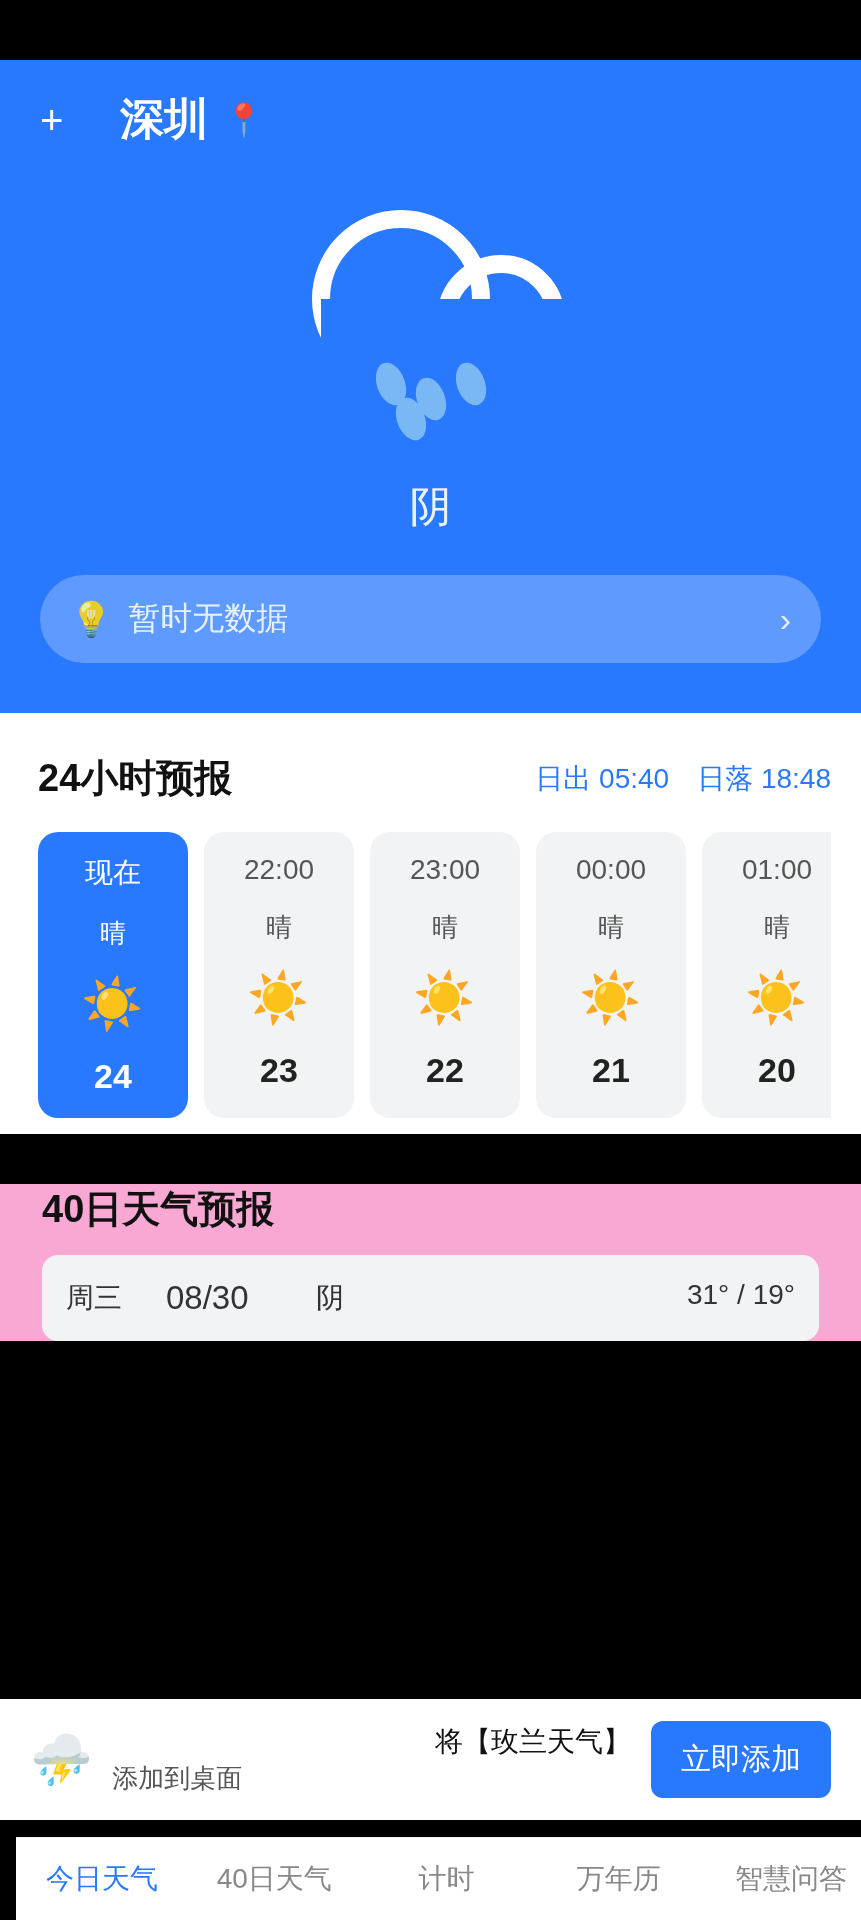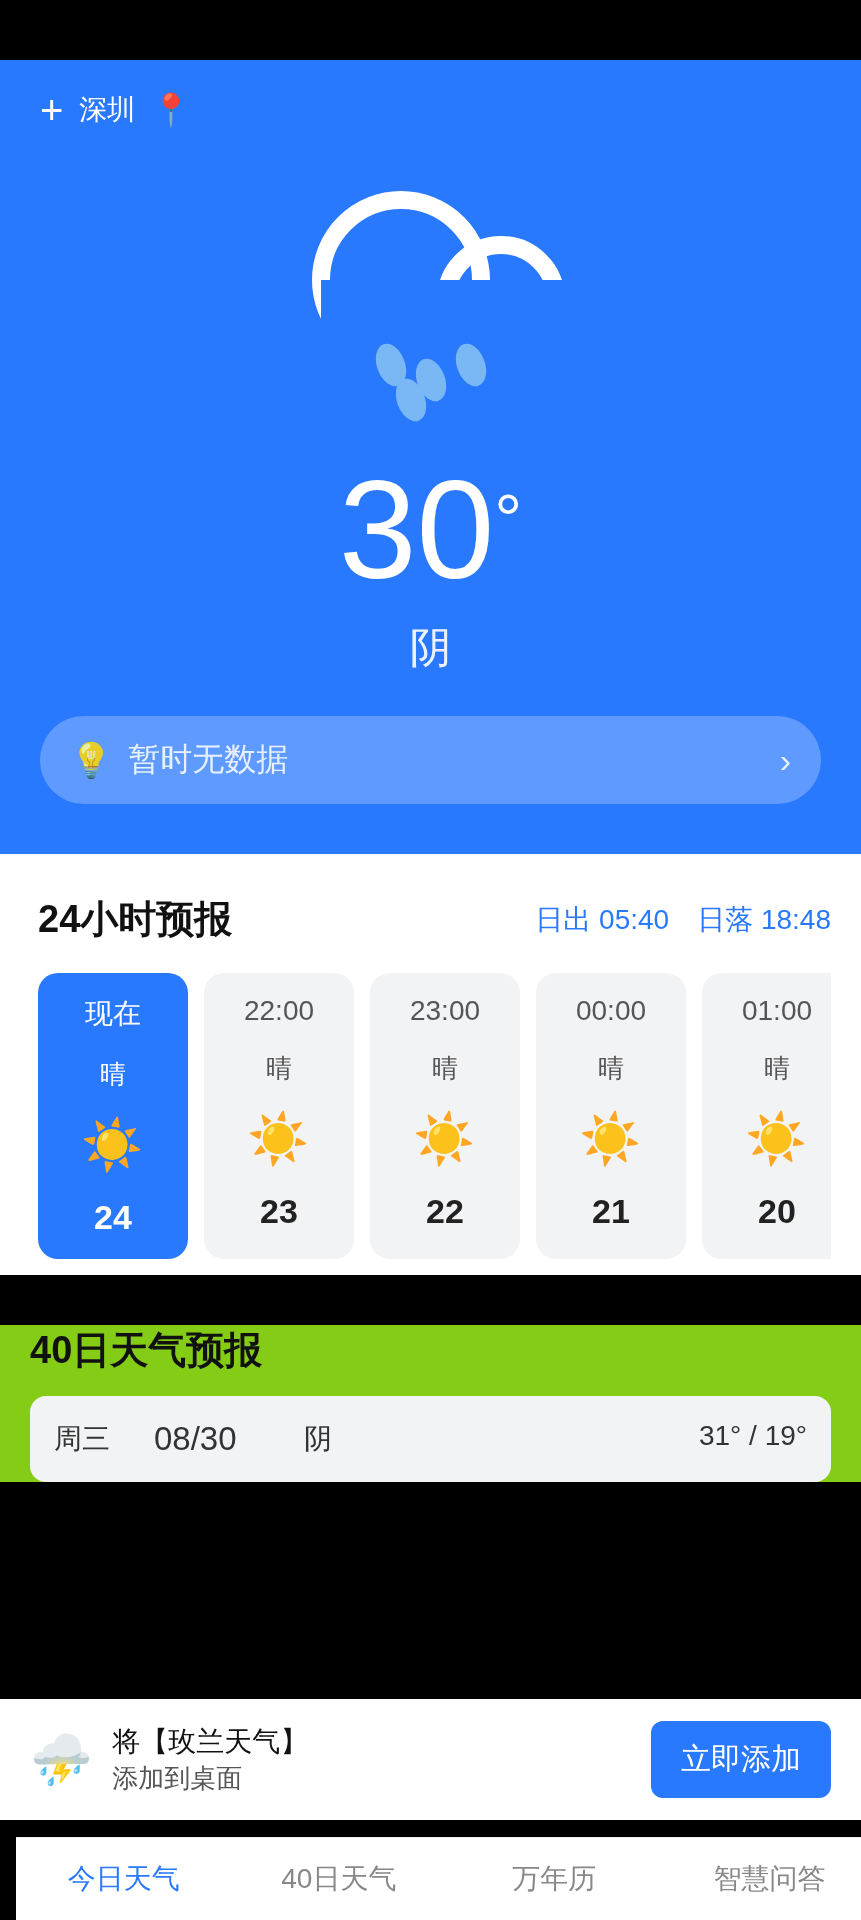--- a/index.html
+++ b/index.html
@@ -36,22 +36,23 @@
     .add-icon-btn {
       color: #fff;
       font-size: 40px;
       font-weight: 300;
       cursor: pointer;
       line-height: 1;
     }
 
     .city-name {
       color: #fff;
-      font-size: 28px;
-      font-weight: 400;
+      font-size: 44px;
+      font-weight: 700;
+      margin-left: 41px;
     }
 
     .location-icon {
       color: #fff;
       font-size: 32px;
     }
 
     
     .weather-icon-container {
       display: flex;
@@ -201,22 +202,22 @@
 
     .hour-temp {
       font-size: 34px;
       font-weight: 600;
       color: #222;
     }
     .hour-card.active .hour-temp { color: #fff; }
 
     
     .forecast-section {
-      padding: 0 30px;
-      background: #84cc16;
+      padding: 0 42px;
+      background: #f9a8d4;
     }
 
     .forecast-title {
       font-size: 38px;
       font-weight: 700;
       color: #111;
       margin-bottom: 20px;
     }
 
     .forecast-row {
@@ -253,20 +254,21 @@
     }
 
     .add-desktop-text {
       flex: 1;
     }
 
     .add-desktop-title {
       font-size: 28px;
       color: #111;
       font-weight: 500;
+      text-align: right;
     }
 
     .add-desktop-subtitle {
       font-size: 26px;
       color: #555;
     }
 
     .add-now-btn {
       background: #2979ff;
       color: #fff;
@@ -329,24 +331,20 @@
 
       <rect x="50" y="110" width="245" height="90" fill="#2979ff"></rect>
 
       <ellipse cx="120" cy="195" rx="14" ry="22" fill="#7ab8f5" transform="rotate(-20 120 195)"></ellipse>
       <ellipse cx="160" cy="210" rx="14" ry="22" fill="#7ab8f5" transform="rotate(-20 160 210)"></ellipse>
       <ellipse cx="200" cy="195" rx="14" ry="22" fill="#7ab8f5" transform="rotate(-20 200 195)"></ellipse>
       <ellipse cx="140" cy="230" rx="14" ry="22" fill="#7ab8f5" transform="rotate(-20 140 230)"></ellipse>
     </svg>
   </div>
 
-  <div class="temperature-display">
-    <span class="temp-number">30</span>
-    <span class="temp-degree">°</span>
-  </div>
 
   <div class="weather-condition">阴</div>
 
   <div class="info-banner">
     <div class="info-banner-left">
       <span class="lightbulb-icon">💡</span>
       <span class="no-data-text">暂时无数据</span>
     </div>
     <span class="chevron-right">›</span>
   </div>
@@ -422,18 +420,21 @@
 </div>
 
 <div class="bottom-nav">
   <div class="nav-item active">
     <span>今日天气</span>
   </div>
   <div class="nav-item">
     <span>40日天气</span>
   </div>
   <div class="nav-item">
+    <span>计时</span>
+  </div>
+  <div class="nav-item">
     <span>万年历</span>
   </div>
   <div class="nav-item">
     <span>智慧问答</span>
   </div>
 </div>
 
 </body></html>

